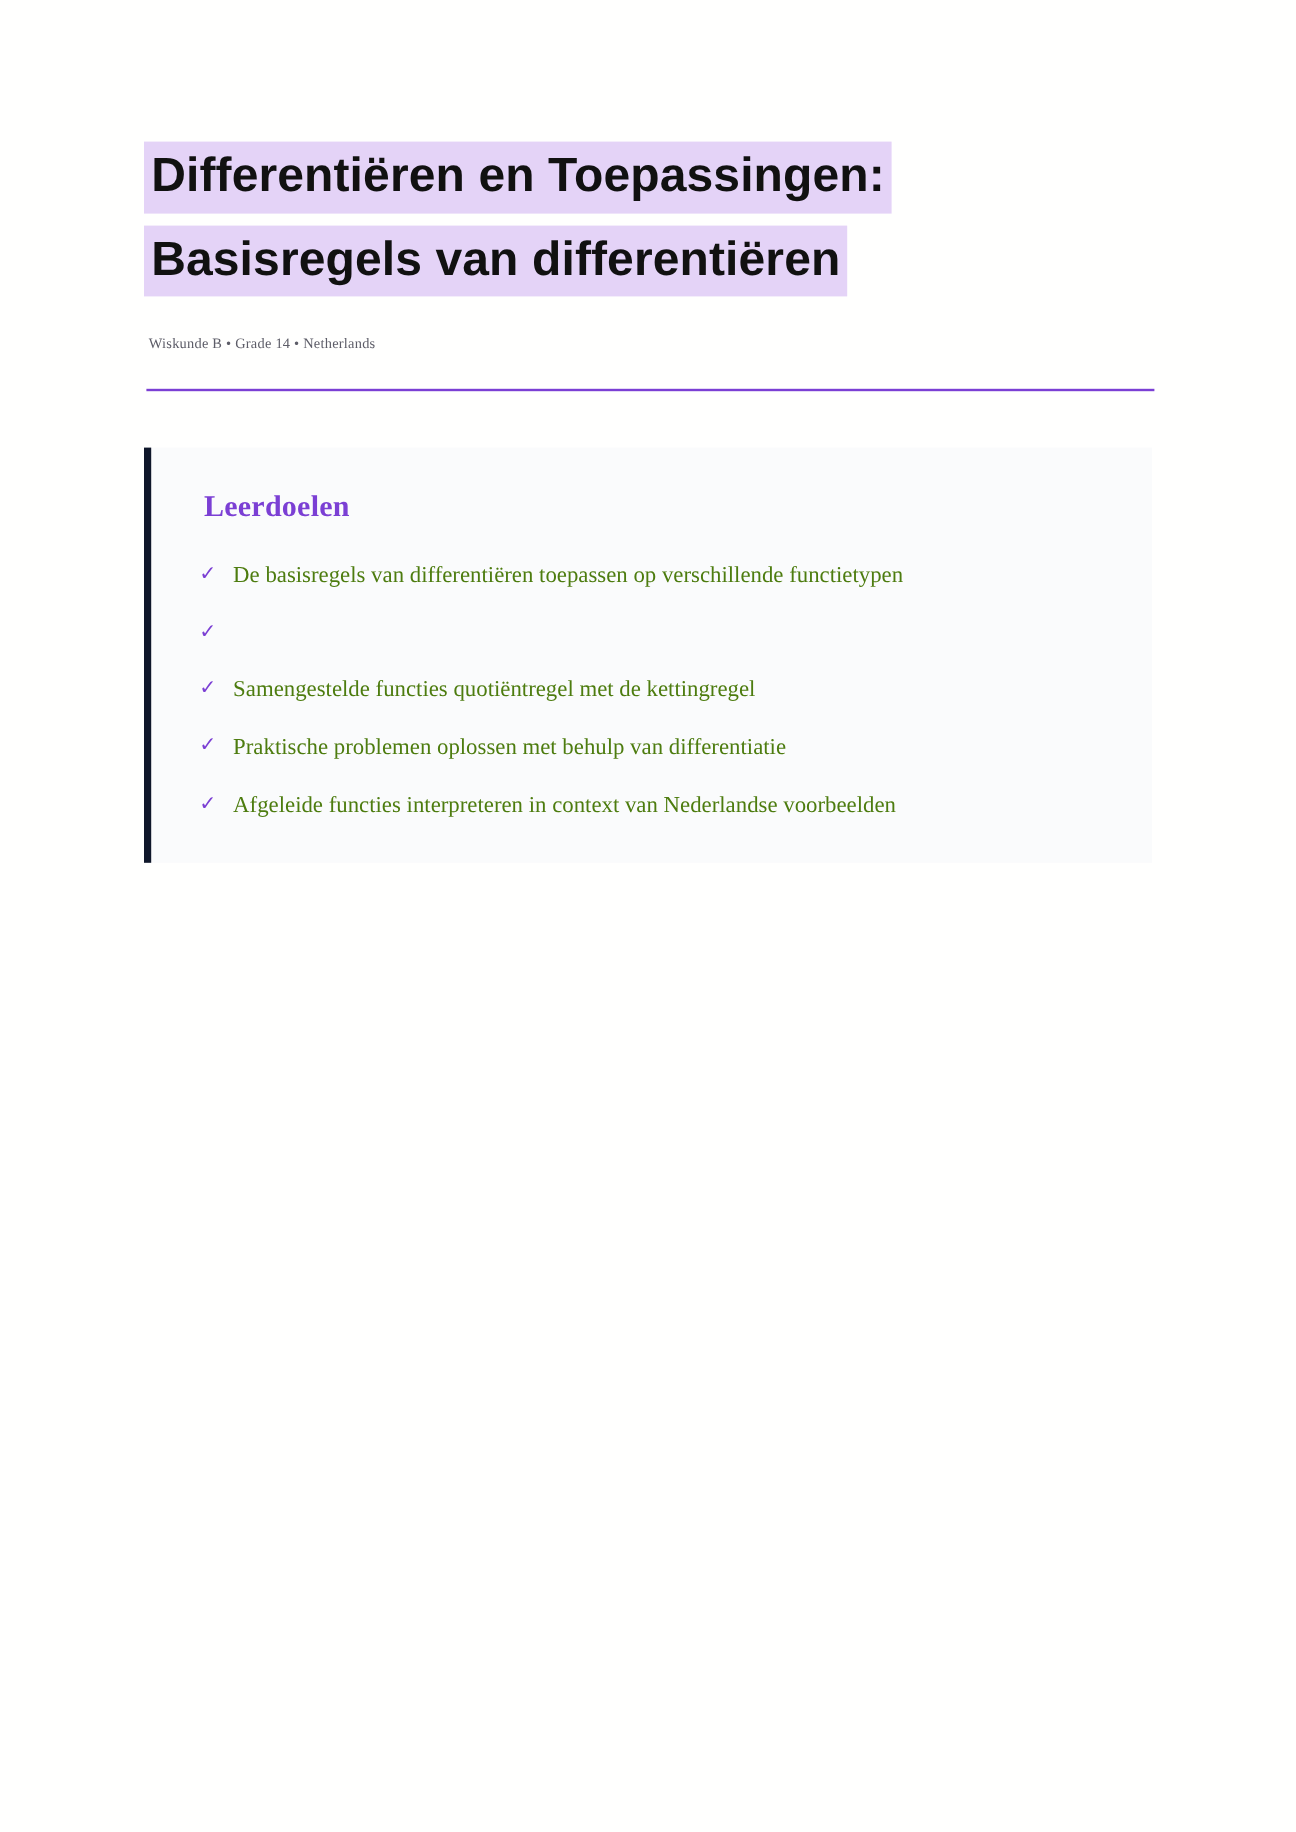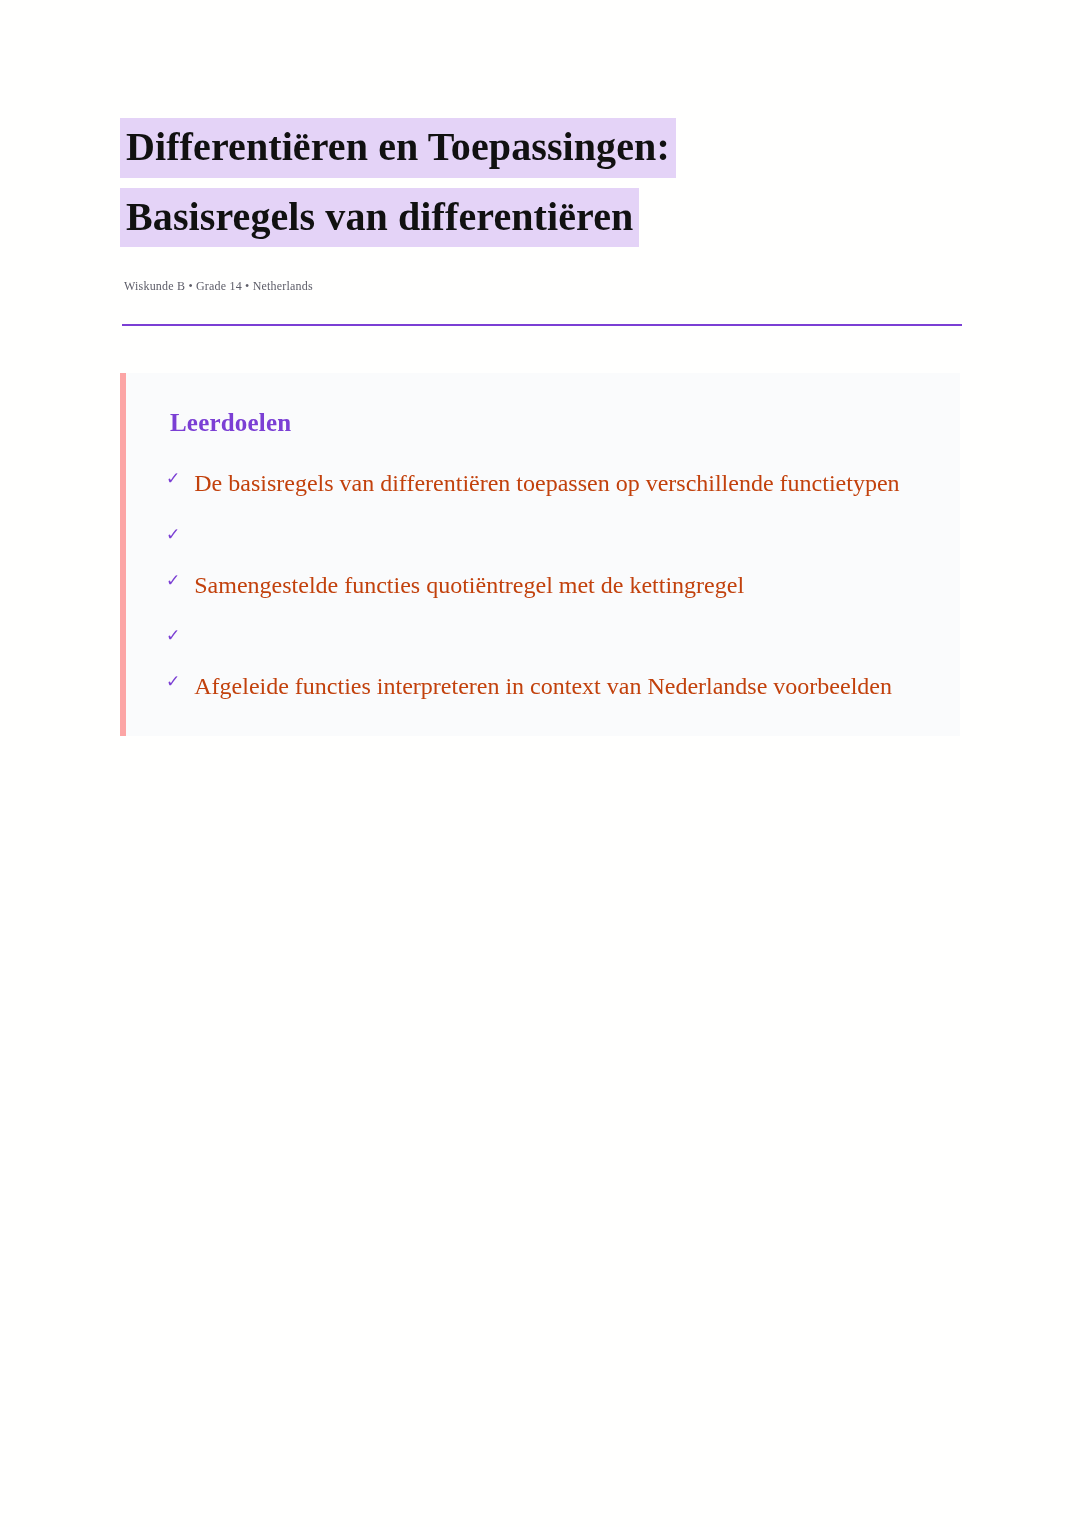--- a/index.html
+++ b/index.html
@@ -20,21 +20,21 @@
     height: 1527px;
     box-sizing: border-box;
     padding: 118px 120px 0 120px;
   }
   .title-block {
     margin: 0;
   }
   .title-line {
     display: inline-block;
     background: #e4d3f7;
-    font-family: Liberation Serif, serif;
+    font-family: Liberation Sans, sans-serif;
     font-size: 40px;
     font-weight: 700;
     line-height: 1.34;
     color: #111111;
     letter-spacing: 0.1px;
     padding: 2px 6px 4px 6px;
     margin: 0 0 6px 0;
   }
   .title-line.second {
     margin-top: 4px;
@@ -57,21 +57,21 @@
     margin: 30px 0 0 2px;
     width: 840px;
     height: 2px;
     background: #7b3fd4;
   }
   .objectives {
     margin-top: 47px;
     width: 840px;
     box-sizing: border-box;
     background: #fafbfc;
-    border-left: 6px solid #fca5a5;
+    border-left: 6px solid #0f172a;
     padding: 36px 40px 34px 40px;
     min-height: 320px;
   }
   .objectives-title {
     font-family: "Liberation Serif", serif;
     font-size: 25px;
     font-weight: 700;
     color: #7b3fd4;
     margin: 0 0 30px 4px;
     letter-spacing: 0.2px;
@@ -87,22 +87,22 @@
   .check {
     flex: 0 0 auto;
     color: #7b3fd4;
     font-size: 17px;
     line-height: 1.35;
     margin-right: 14px;
     font-family: "DejaVu Sans", sans-serif;
   }
   .obj-text {
     font-family: "Liberation Serif", serif;
-    font-size: 24px;
-    color: #c2410c;
+    font-size: 19px;
+    color: #4d7c0f;
     line-height: 1.35;
   }
 </style>
 </head>
 <body>
 
 <div class="page">
 
   <div class="title-block">
     <div class="title-line">Differentiëren en Toepassingen:</div>
@@ -127,20 +127,21 @@
       <span class="check">✓</span>
     </div>
 
     <div class="obj-item">
       <span class="check">✓</span>
       <span class="obj-text">Samengestelde functies quotiëntregel met de kettingregel</span>
     </div>
 
     <div class="obj-item">
       <span class="check">✓</span>
+      <span class="obj-text">Praktische problemen oplossen met behulp van differentiatie</span>
     </div>
 
     <div class="obj-item">
       <span class="check">✓</span>
       <span class="obj-text">Afgeleide functies interpreteren in context van Nederlandse voorbeelden</span>
     </div>
   </div>
 
 </div>
 

